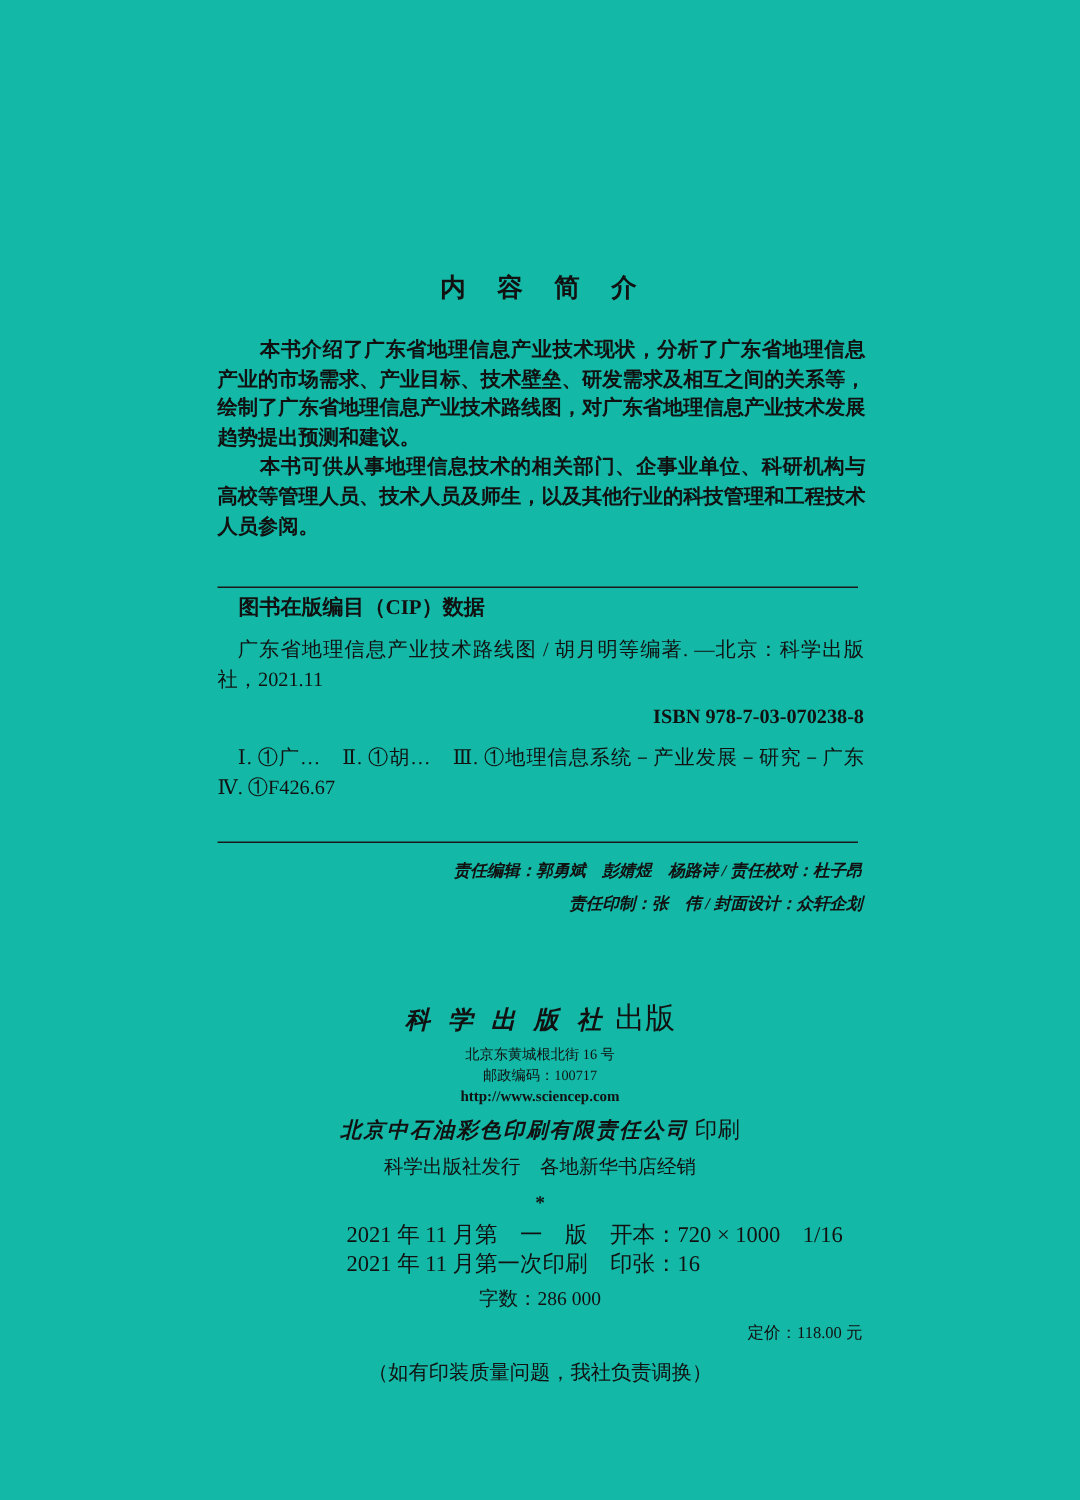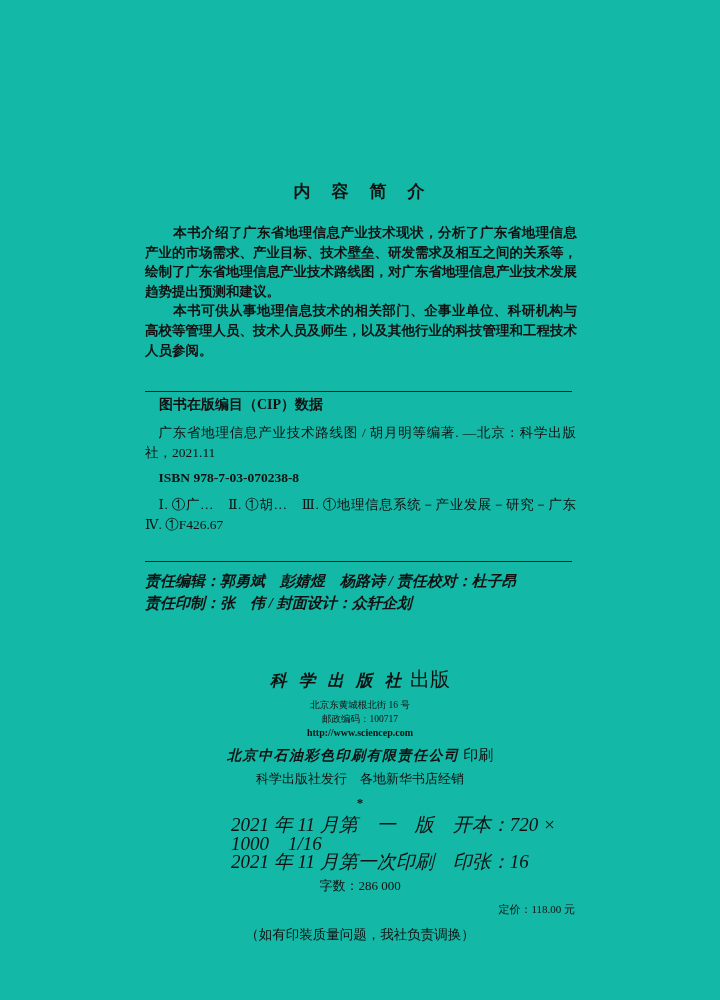--- a/index.html
+++ b/index.html
@@ -61,40 +61,41 @@
   .cip-entry {
     text-indent: 1em;
     line-height: 20px;
     text-align: justify;
     margin-bottom: 7px;
   }
   .cip-isbn {
     text-indent: 1em;
     font-weight: bold;
     margin-bottom: 9px;
+    text-align: right;
   }
   .cip-class {
     text-indent: 1em;
     line-height: 19.5px;
     text-align: justify;
     margin-bottom: 23px;
   }
   .cip-registry {
     text-indent: 1em;
     font-weight: bold;
   }
 
   
   .credits {
     position: absolute;
     left: 145px; top: 570px; width: 430px;
-    text-align: left;
+    text-align: right;
     font-style: italic;
     font-weight: bold;
-    font-size: 15px;
+    font-size: 11px;
     line-height: 22px;
   }
 
   
   .colophon {
     position: absolute;
     left: 145px; top: 668px; width: 430px;
     text-align: center;
   }
   .publisher-line { font-size: 16.5px; line-height: 22px; }
@@ -108,23 +109,22 @@
   .post-line  { font-size: 9.5px; line-height: 12px; margin-top: 2px; }
   .web-line   { font-size: 10px; font-weight: bold; line-height: 12px; margin-top: 2px; }
   .printer-line { font-size: 15px; line-height: 20px; margin-top: 6px; }
   .printer-line .script-name { font-size: 14px; letter-spacing: 1.5px; }
   .dist-line  { font-size: 13px; line-height: 18px; margin-top: 4px; }
   .sep-line   { font-size: 13px; font-weight: bold; line-height: 14px; margin-top: 8px; }
   .edition-block {
     width: fit-content;
     margin: 6px 0 0 86px;
     text-align: left;
-    font-size: 19px;
+    font-size: 15px;
     line-height: 18.5px;
-    font-style: italic;
   }
   .count-line { font-size: 13px; line-height: 17px; margin-top: 5px; }
   .price-line { font-size: 11px; font-weight: normal; line-height: 20px; margin-top: 5px; text-align: right; }
   .notice-line { font-size: 13.5px; line-height: 18px; margin-top: 7px; }
 </style>
 </head>
 <body>
 
 <div class="page">
 

